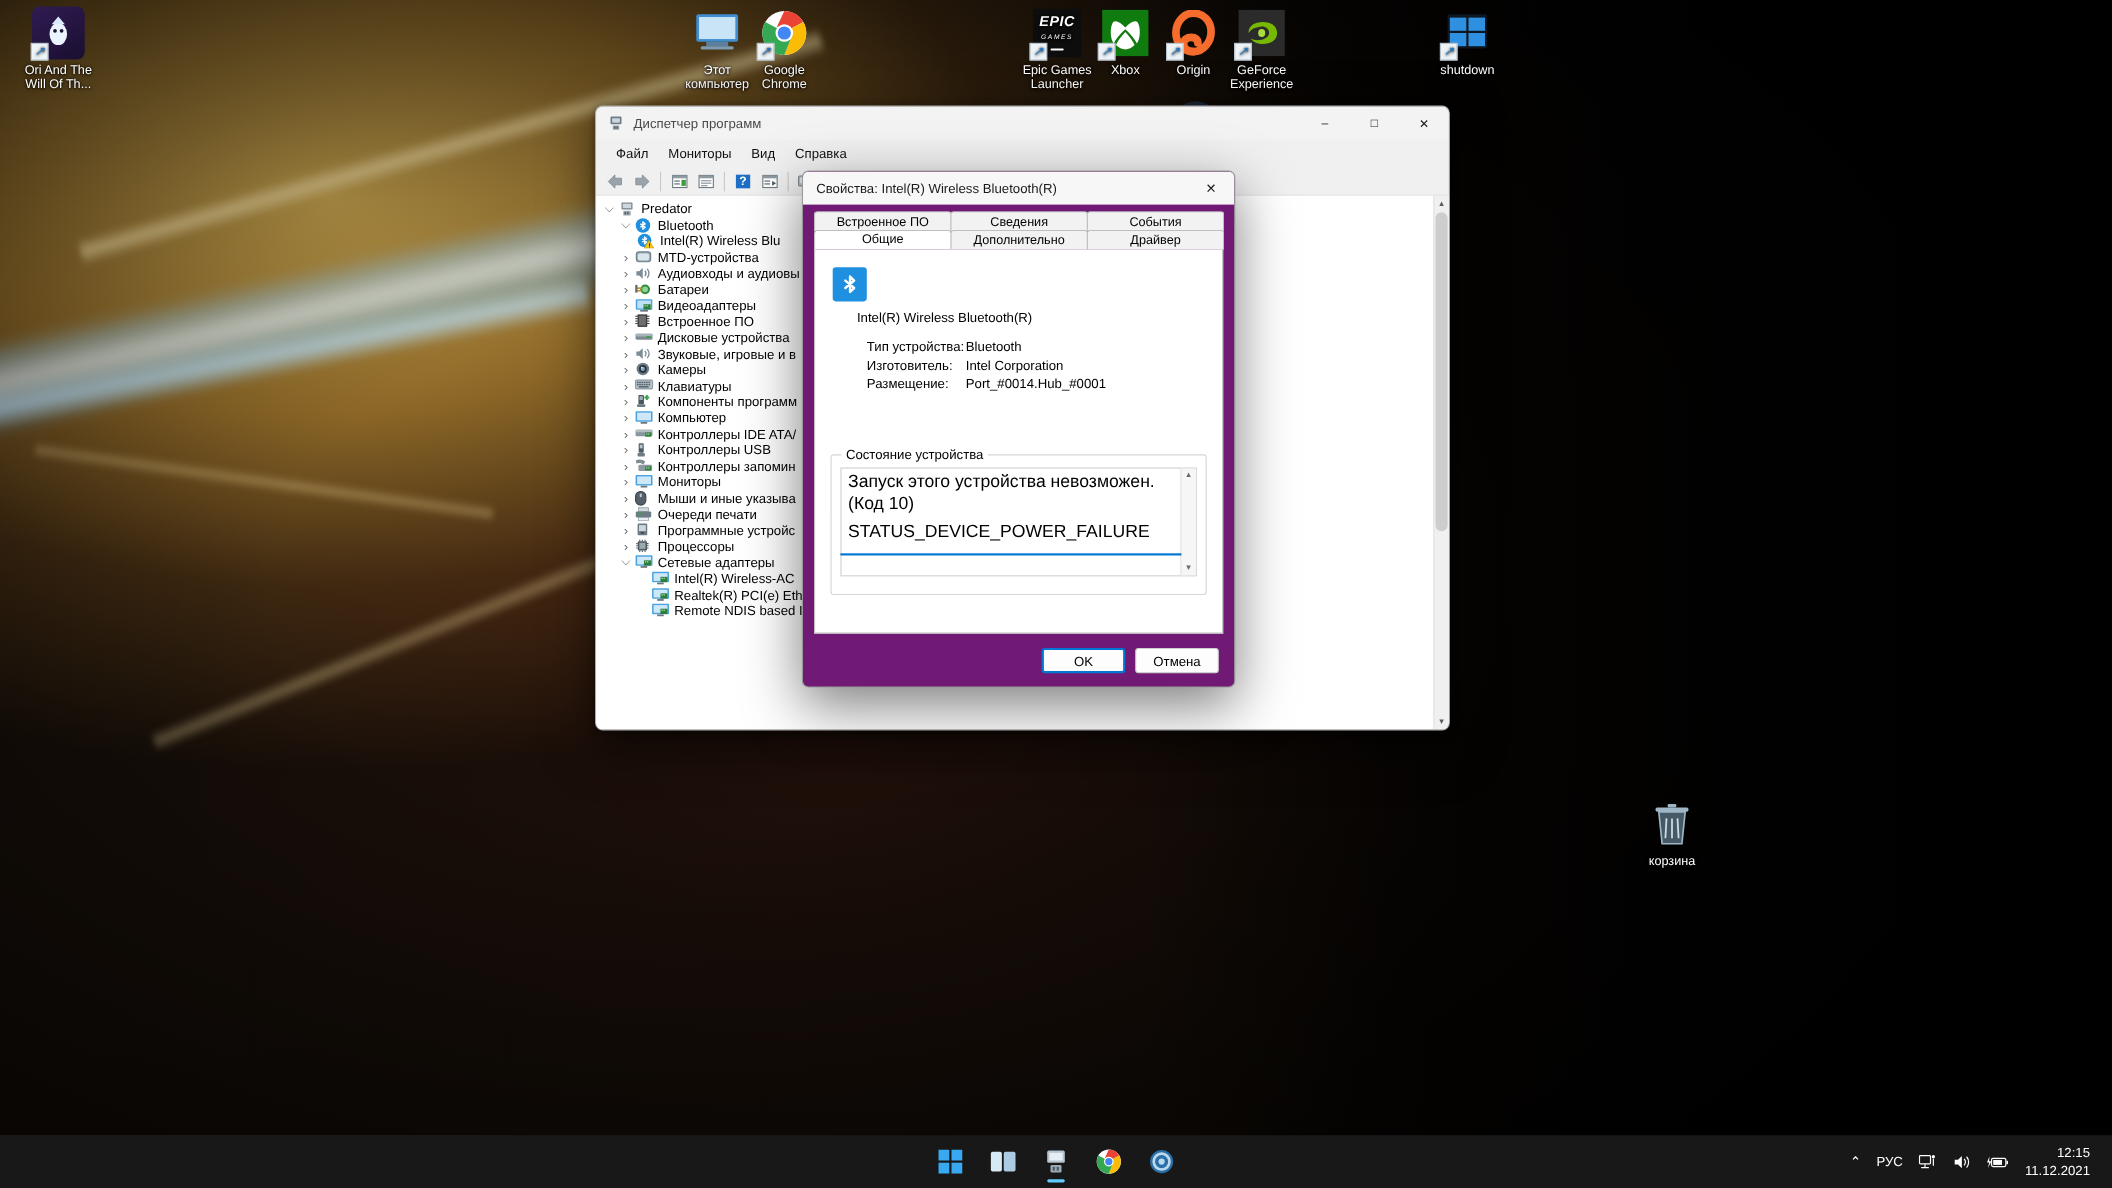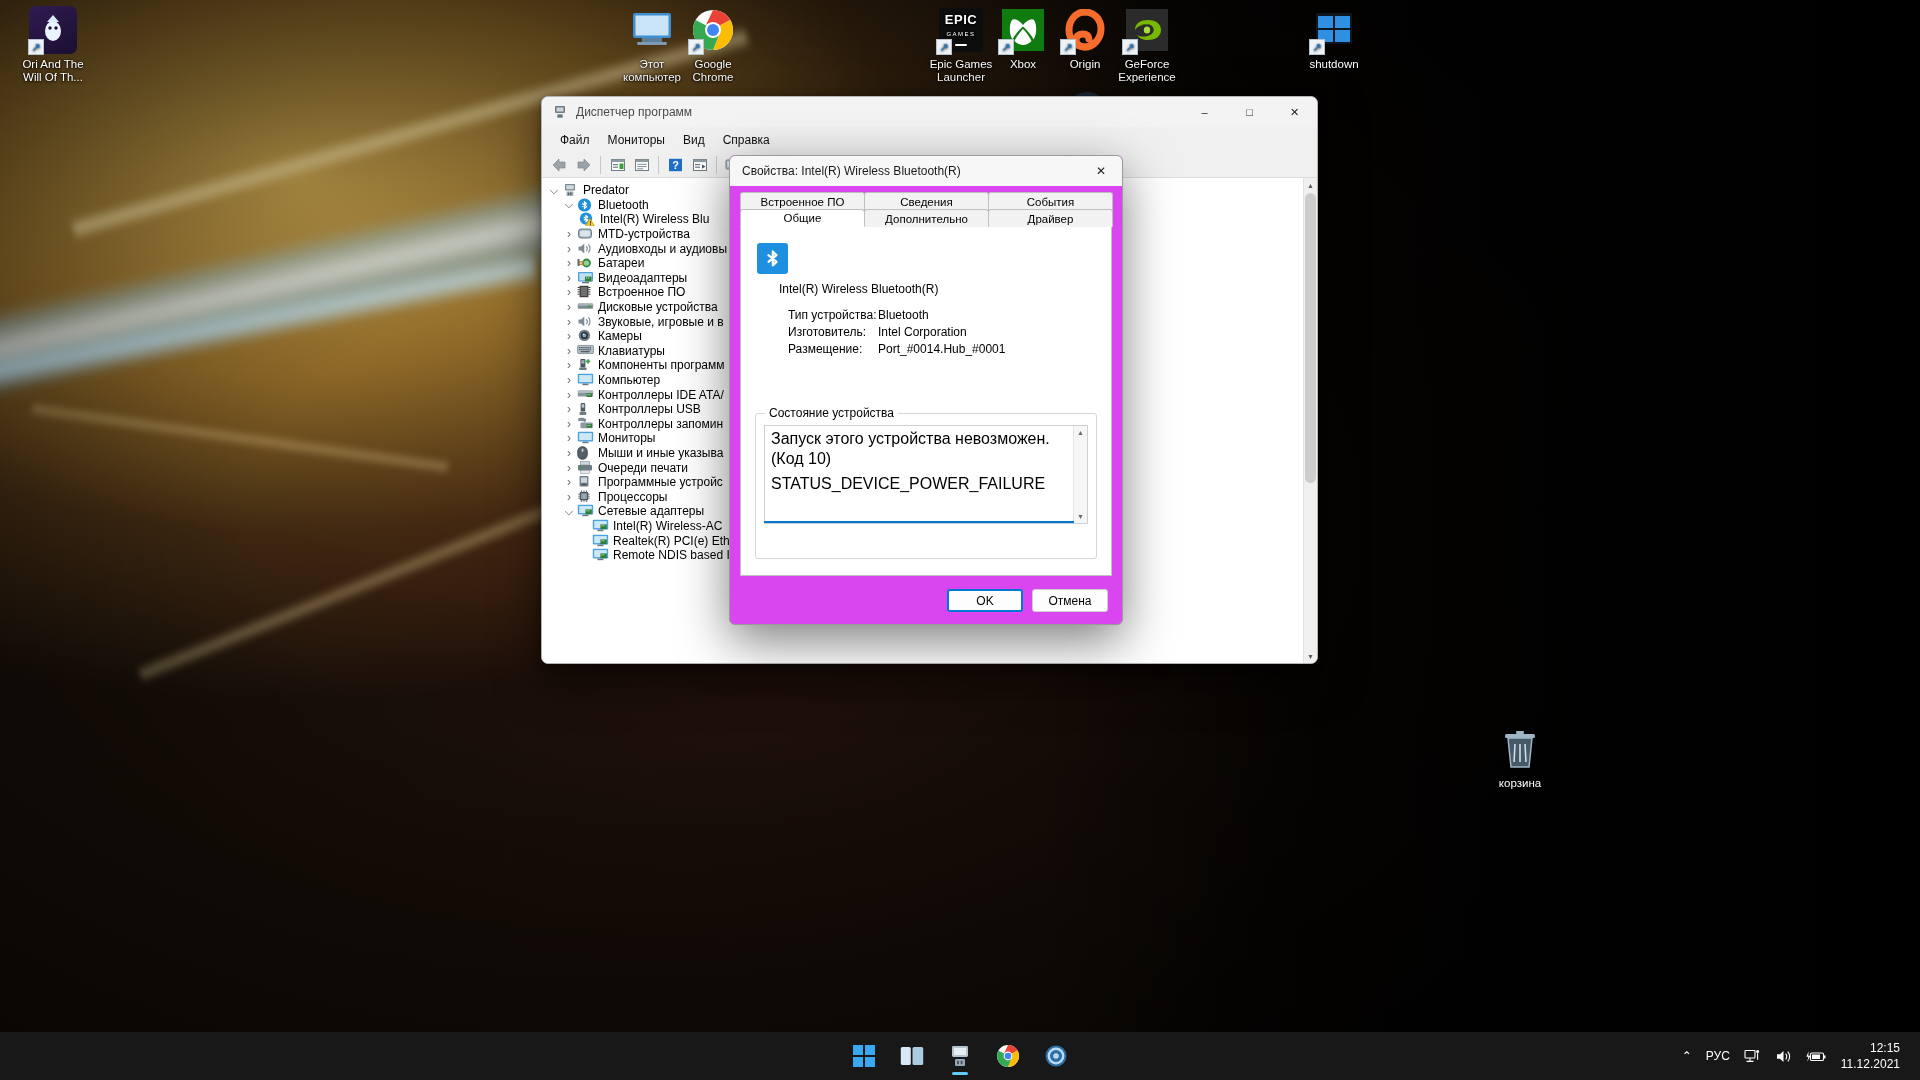--- a/index.html
+++ b/index.html
@@ -74,20 +74,21 @@
     text-shadow: 0 1px 3px rgba(0,0,0,0.95), 0 0 2px rgba(0,0,0,0.9);
     cursor: default;
     user-select: none;
   }
   .desk-icon .glyph {
     width: 48px; height: 48px;
     margin: 0 auto 4px auto;
     position: relative;
     display: flex; align-items: center; justify-content: center;
     border-radius: 4px;
+    font-style: italic;
   }
   .shortcut-arrow {
     position: absolute; left: -1px; bottom: -1px;
     width: 16px; height: 16px;
     background: #eef3f8;
     border: 1px solid #b6c2cc;
     display: flex; align-items: center; justify-content: center;
     font-size: 11px; color: #1a7fd4; line-height: 1;
   }
   .desk-label { display: block; }
@@ -202,21 +203,21 @@
     position: absolute; left: 0; right: 0;
     height: 14px; color: #5a5a5a; font-size: 7px;
     display: flex; align-items: center; justify-content: center;
   }
 
   
   #propdlg {
     position: absolute;
     left: 729px; top: 155px;
     width: 394px; height: 470px;
-    background: #d946ef;
+    background: #701a75;
     border: 1px solid #9a9a9a;
     border-radius: 6px;
     box-shadow: 0 16px 50px rgba(0,0,0,0.5);
     overflow: hidden;
     font-size: 12px;
   }
   #propdlg .dlg-title {
     height: 30px;
     background: #f7f7f7;
     display: flex; align-items: center;
@@ -288,21 +289,21 @@
     display: flex;
     padding: 3px 0 0 47px;
     font-size: 12px;
   }
   .kv .k { width: 90px; color: #000; }
   .kv .v { color: #000; }
 
   .groupbox {
     position: absolute;
     left: 14px; right: 14px; top: 186px;
-    height: 146px;
+    height: 128px;
     border: 1px solid #d6d6d6;
     border-radius: 3px;
   }
   .groupbox > .legend {
     position: absolute;
     top: -8px; left: 9px;
     background: #fff;
     padding: 0 4px;
     font-size: 12px; color: #000;
   }

